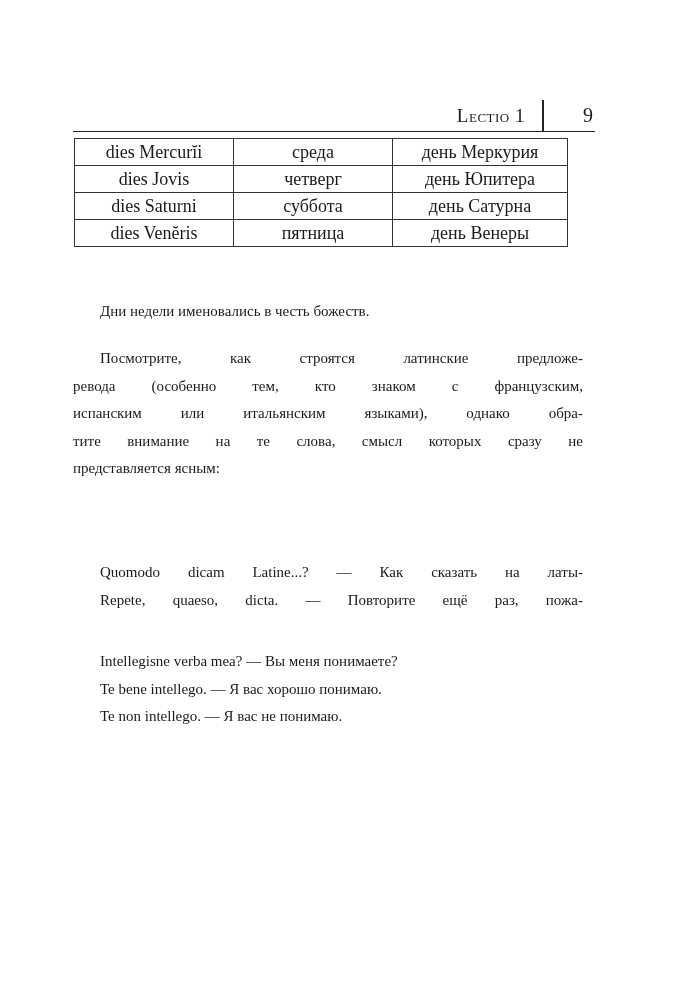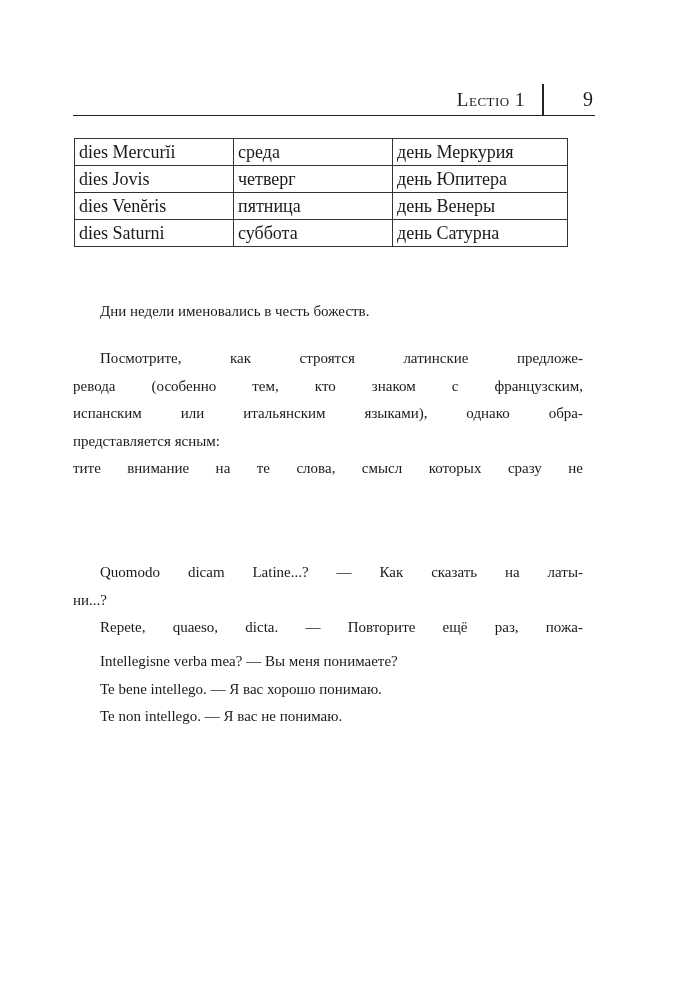--- a/index.html
+++ b/index.html
@@ -2,40 +2,40 @@
 <html><head>
 <meta charset="utf-8">
 <style>
   html, body { margin: 0; padding: 0; background: #ffffff; }
   body {
     width: 684px; height: 1000px; position: relative; overflow: hidden;
     font-family: "Liberation Serif", "DejaVu Serif", serif;
     color: #1a1a1a;
   }
   .running-head {
-    position: absolute; left: 73px; top: 84px; width: 522px; height: 31px;
+    position: absolute; left: 73px; top: 100px; width: 522px; height: 31px;
     border-bottom: 1.5px solid #222;
   }
   .rh-title {
     position: absolute; right: 70px; top: 5px;
     font-size: 19px; font-variant: small-caps; letter-spacing: 0.5px;
   }
   .rh-divider {
     position: absolute; left: 469px; top: 0; width: 1.5px; height: 31px; background: #222;
   }
   .rh-page {
     position: absolute; right: 2px; top: 4px; font-size: 20px;
   }
   table.days {
     position: absolute; left: 74px; top: 138px;
     border-collapse: collapse; width: 494px;
     font-size: 18px;
   }
   table.days td {
-    border: 1.2px solid #333; height: 26px; padding: 0 4px;
+    border: 1.2px solid #333; text-align: center; height: 26px; padding: 0 4px;
     line-height: 26px;
   }
   table.days td.c1 { width: 150px; }
   table.days td.c2 { width: 150px; }
   .para {
     position: absolute; left: 73px; width: 510px;
     font-size: 15px; line-height: 27.5px; text-align: justify;
   }
   .indent { text-indent: 27px; }
   .line { display: block; }
@@ -56,47 +56,46 @@
       <td class="c1">dies Mercurĭi</td>
       <td class="c2">среда</td>
       <td>день Меркурия</td>
     </tr>
     <tr>
       <td class="c1">dies Jovis</td>
       <td class="c2">четверг</td>
       <td>день Юпитера</td>
     </tr>
     <tr>
+      <td class="c1">dies Saturni</td>
+      <td class="c2">суббота</td>
+      <td>день Сатурна</td>
+    </tr>
+    <tr>
       <td class="c1">dies Venĕris</td>
       <td class="c2">пятница</td>
       <td>день Венеры</td>
-    </tr>
-    <tr>
-      <td class="c1">dies Saturni</td>
-      <td class="c2">суббота</td>
-      <td>день Сатурна</td>
     </tr>
   </tbody>
 </table>
 
 <div class="para indent" style="top:298px;">
   <span>Дни недели именовались в честь божеств.</span>
 </div>
 
 <div class="para" style="top:345px;">
   <span class="line just" style="text-indent:27px;">Посмотрите, как строятся латинские предложе-</span>
   <span class="line just">ревода (особенно тем, кто знаком с французским,</span>
   <span class="line just">испанским или итальянским языками), однако обра-</span>
+  <span class="line just">тите внимание на те слова, смысл которых сразу не</span>
   <span class="line">представляется ясным:</span>
-  <span class="line just">тите внимание на те слова, смысл которых сразу не</span>
 </div>
 
 <div class="para" style="top:523px;margin-top:36px;">
   <span class="line just" style="text-indent:27px;">Quomodo dicam Latine...? — Как сказать на латы-</span>
-  <span class="line">ни...?</span>
   <span class="line just" style="text-indent:27px;">Repete, quaeso, dicta. — Повторите ещё раз, пожа-</span>
 </div>
 
 <div class="para" style="top:648px;">
   <span class="line" style="text-indent:27px;">Intellegisne verba mea? — Вы меня понимаете?</span>
   <span class="line" style="text-indent:27px;">Te bene intellego. — Я вас хорошо понимаю.</span>
   <span class="line" style="text-indent:27px;">Te non intellego. — Я вас не понимаю.</span>
 </div>
 
 </body></html>

